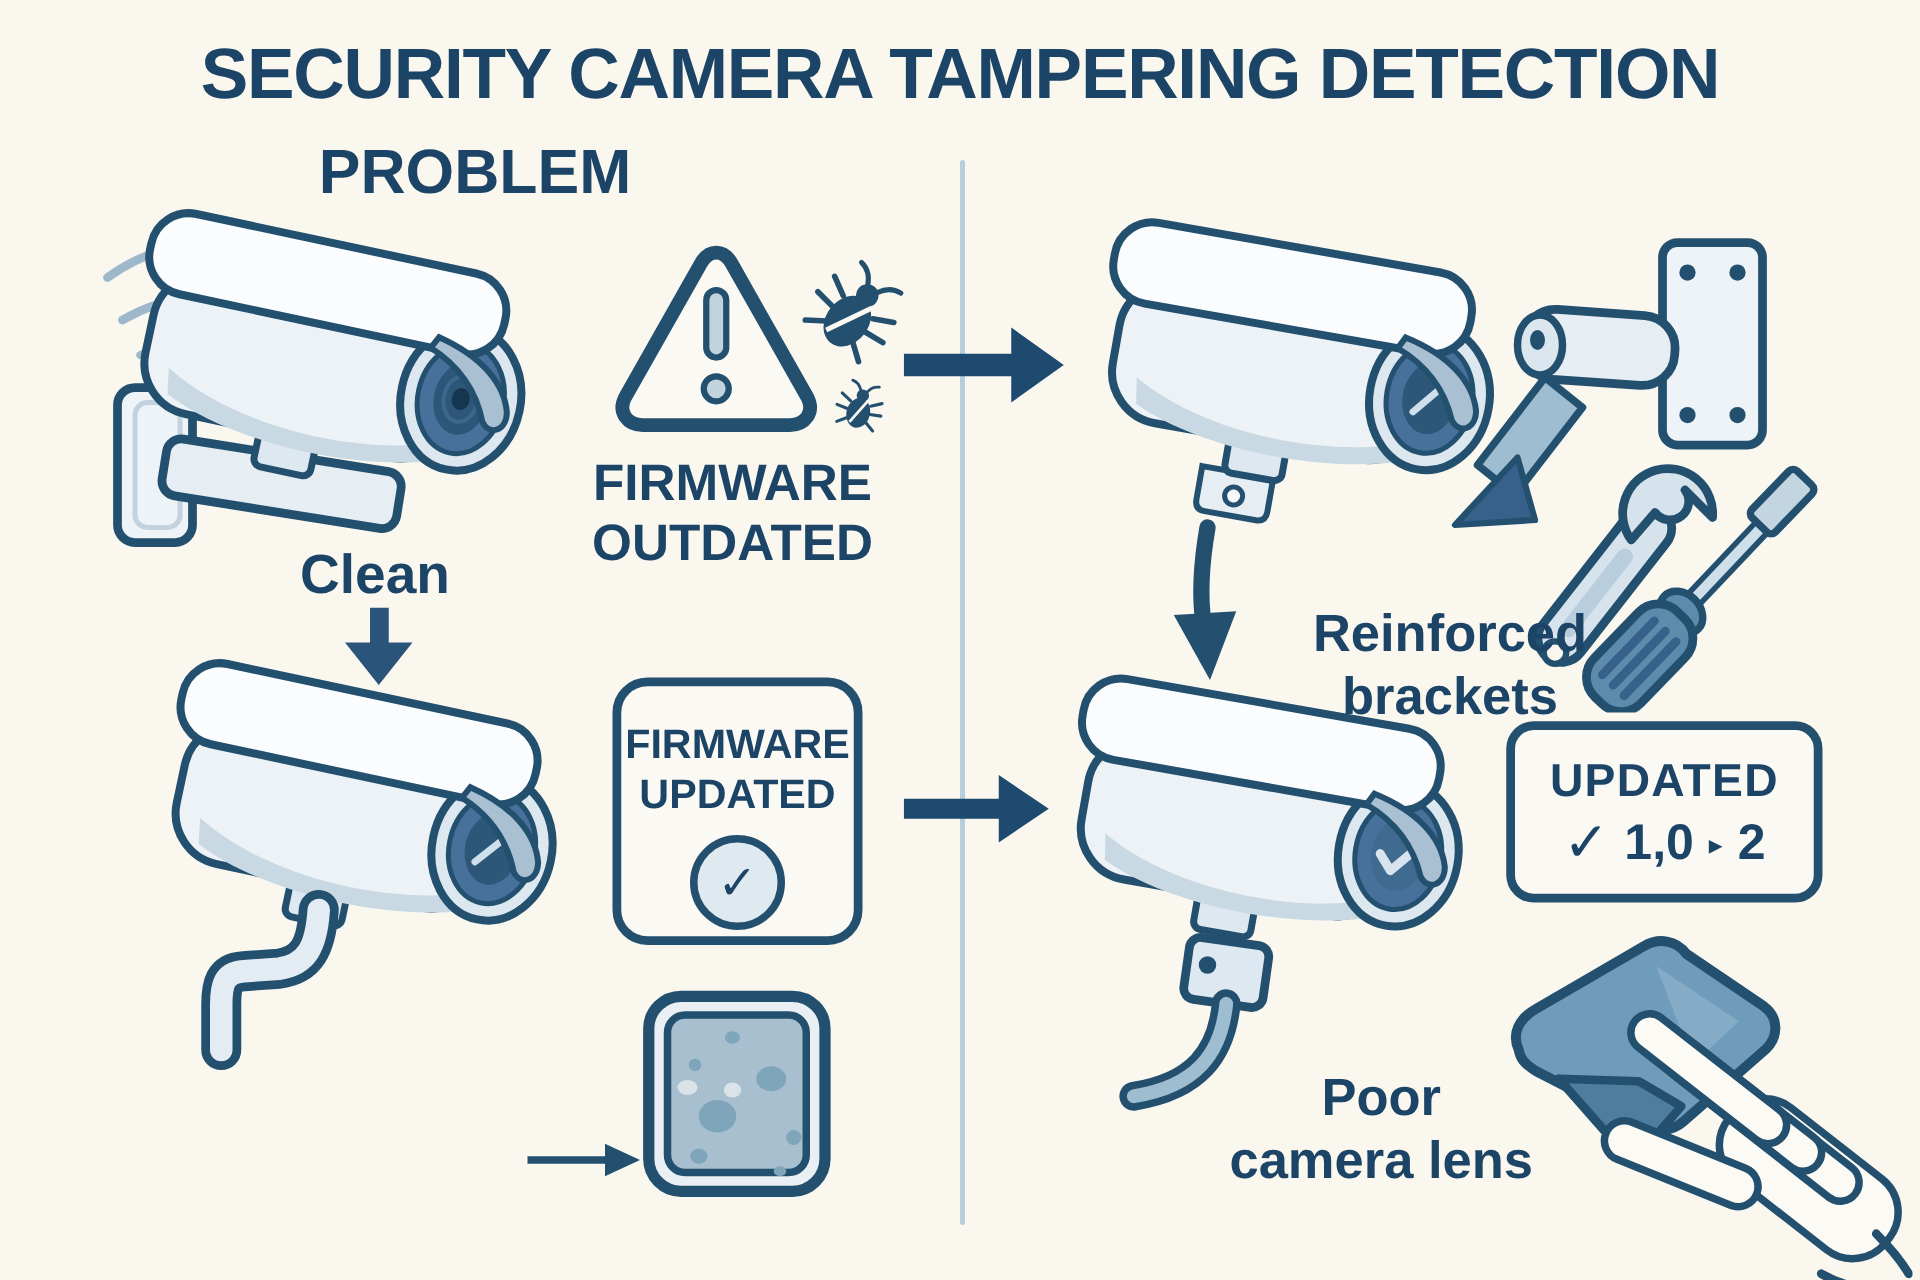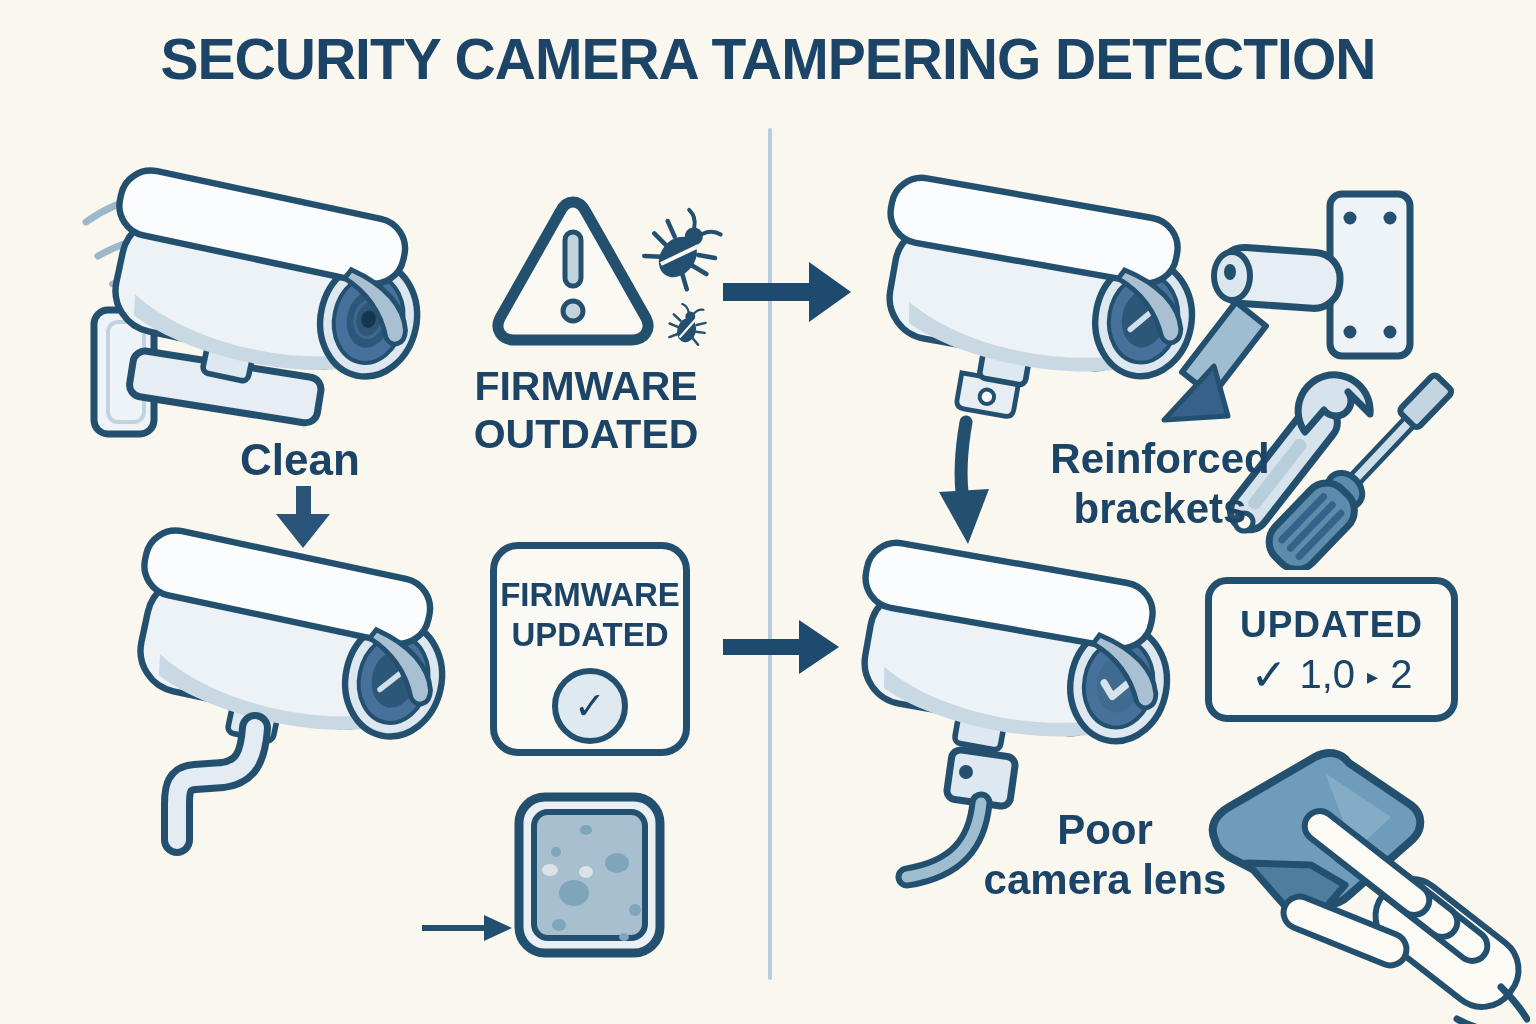--- a/index.html
+++ b/index.html
@@ -2,41 +2,42 @@
 <html><head>
 <meta charset="utf-8">
 <style>
   html,body{margin:0;padding:0;background:#faf7ef;}
   .canvas{position:relative;width:1536px;height:1024px;overflow:hidden;
           font-family:"Liberation Sans",sans-serif;color:#1c4467;background:#faf7ef;}
   .abs{position:absolute;}
   .title{top:26px;left:0;width:1536px;text-align:center;font-size:57px;font-weight:700;letter-spacing:-1px;}
   .heading{font-size:50px;font-weight:700;text-align:center;}
   .label{font-weight:700;text-align:center;white-space:pre-line;line-height:1.18;}
-  .fs44{font-size:44px;} .fs42{font-size:42px;} .fs41{font-size:41px;}
+  .fs44{font-size:44px;} .fs42{font-size:42px;margin-top:48px;} .fs41{font-size:41px;}
   .divider{left:768px;top:128px;width:4px;height:852px;background:#b7cedf;border-radius:2px;}
   .outline-box{border:7px solid #24506f;border-radius:24px;background:#fbf9f3;box-sizing:border-box;
                display:flex;flex-direction:column;align-items:center;}
   .box-text{font-size:33px;font-weight:700;text-align:center;white-space:pre-line;line-height:1.2;margin-top:26px;}
   .check-circle{width:64px;height:64px;border:6px solid #24506f;border-radius:50%;background:#dfe9f0;
                 display:flex;align-items:center;justify-content:center;margin-top:14px;
                 font-size:38px;font-weight:700;font-family:"DejaVu Sans",sans-serif;}
   .updated-title{font-size:37px;font-weight:700;margin-top:20px;letter-spacing:1px;}
   .version-row{display:flex;align-items:center;justify-content:center;gap:12px;margin-top:6px;}
   .version-check{font-size:44px;font-weight:700;font-family:"DejaVu Sans",sans-serif;line-height:1;}
-  .version-num{font-size:40px;font-weight:400;}
+  .version-num{font-size:40px;font-weight:700;}
   .version-arrow{font-size:22px;font-family:"DejaVu Sans",sans-serif;padding-top:4px;}
   svg{display:block;}
 </style>
 </head>
 <body>
 
 <div class="canvas">
 
   <div class="abs title">SECURITY CAMERA TAMPERING DETECTION</div>
+  <div class="abs heading" style="left:230px;top:108px;width:300px">PROBLEM</div>
   <div class="abs divider"></div>
 
   <svg class="abs" style="left:70px;top:160px" width="440" height="330" viewBox="0 0 440 330">
     <g>
       <path d="M16,62 q28,-20 58,-25" stroke="#9db7cb" stroke-width="7" fill="none" stroke-linecap="round"></path>
       <path d="M28,96 q26,-15 53,-18" stroke="#9db7cb" stroke-width="7" fill="none" stroke-linecap="round"></path>
       <path d="M42,124 q21,-11 44,-13" stroke="#9db7cb" stroke-width="6" fill="none" stroke-linecap="round"></path>
     </g>
     <g>
       <rect x="24" y="150" width="60" height="124" rx="14" fill="#eef3f7" stroke="#24506f" stroke-width="7"></rect>

